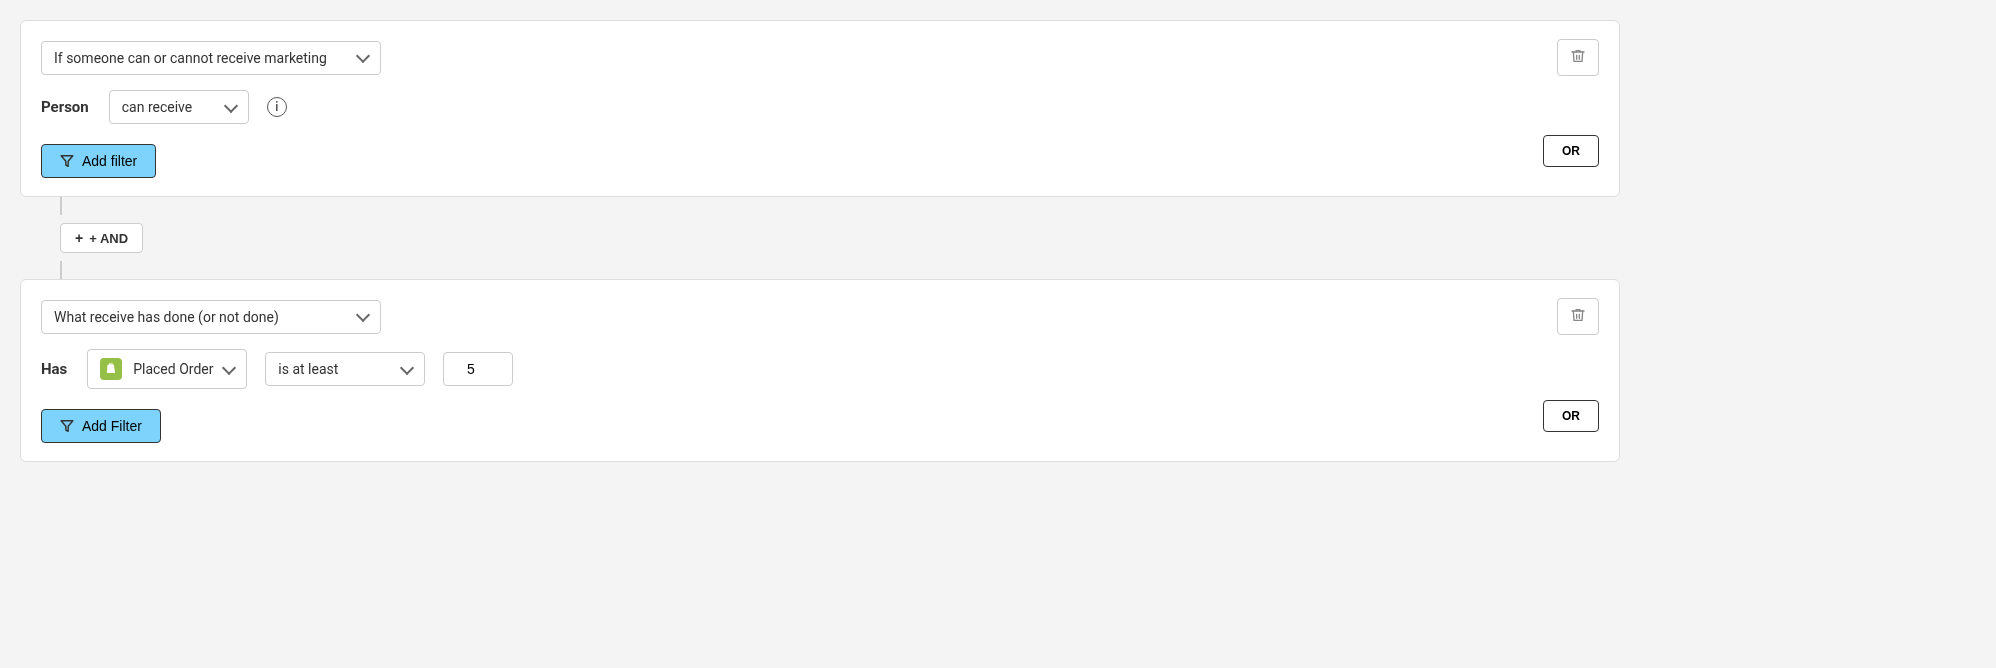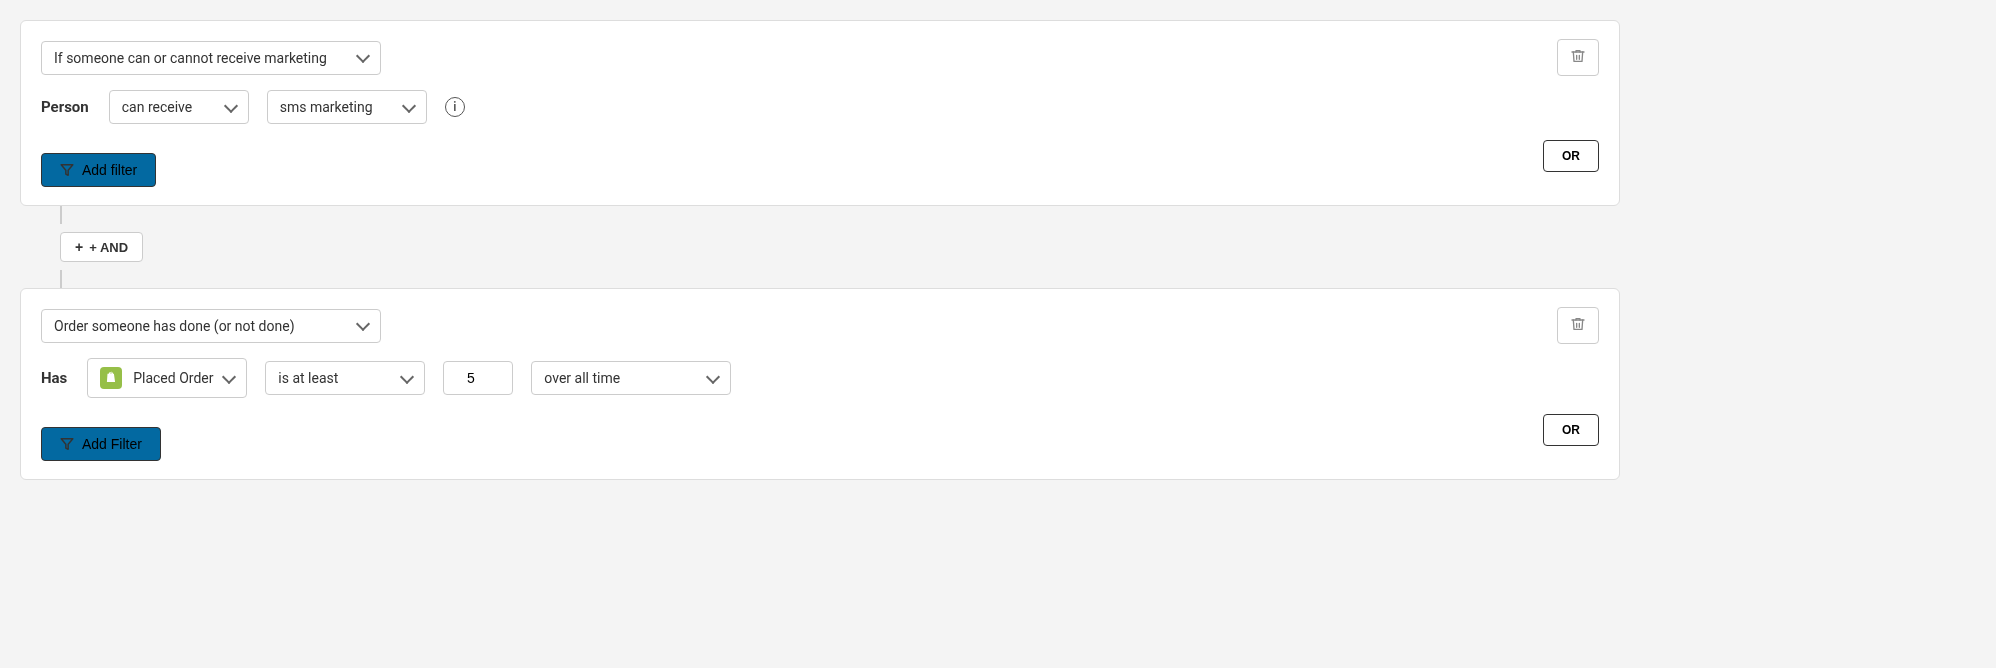--- a/index.html
+++ b/index.html
@@ -86,26 +86,26 @@
       font-size: 15px;
       margin-right: 2px;
     }
 
     .add-filter-btn {
       display: flex;
       align-items: center;
       gap: 8px;
       border: 1.5px solid #333;
       border-radius: 4px;
-      background: #0369a1;
+      background: #7dd3fc;
       padding: 8px 18px;
       cursor: pointer;
       font-size: 14px;
       font-weight: 500;
-      margin-top: 29px;
+      margin-top: 20px;
     }
 
     .or-btn {
       border: 1.5px solid #333;
       border-radius: 4px;
       background: #fff;
       padding: 8px 18px;
       cursor: pointer;
       font-size: 12px;
       font-weight: 600;
@@ -210,24 +210,20 @@
         </svg>
       </button>
     </div>
 
     <div class="condition-row">
       <span class="label-bold">Person</span>
       <div class="select-dropdown small-medium">
         <span>can receive</span>
         <span class="chevron"></span>
       </div>
-      <div class="select-dropdown medium">
-        <span>sms marketing</span>
-        <span class="chevron"></span>
-      </div>
       <div class="info-icon">
         <span>i</span>
       </div>
     </div>
 
     <div class="block-footer">
       <button class="add-filter-btn">
         <svg width="14" height="14" viewBox="0 0 24 24" fill="none" stroke="#333" stroke-width="2.5" stroke-linecap="round" stroke-linejoin="round">
           <polygon points="22 3 2 3 10 12.46 10 19 14 21 14 12.46 22 3"></polygon>
         </svg>
@@ -245,21 +241,21 @@
       <span style="font-size:14px;font-weight:bold;">+</span>
       <span style="margin-left:2px;">+ AND</span>
     </button>
     <div style="width:1.5px;height:18px;background:#ccc;"></div>
   </div>
 
   <div class="condition-block">
     <div class="condition-header-row">
       <div class="left">
         <div class="select-dropdown wide">
-          <span>Order someone has done (or not done)</span>
+          <span>What receive has done (or not done)</span>
           <span class="chevron"></span>
         </div>
       </div>
       <button class="delete-btn">
         <svg width="16" height="16" viewBox="0 0 24 24" fill="none" stroke="#888" stroke-width="2" stroke-linecap="round" stroke-linejoin="round">
           <polyline points="3 6 5 6 21 6"></polyline>
           <path d="M19 6l-1 14H6L5 6"></path>
           <path d="M10 11v6M14 11v6"></path>
           <path d="M9 6V4h6v2"></path>
         </svg>
@@ -279,24 +275,20 @@
         <span class="chevron"></span>
       </div>
 
       <div class="select-dropdown medium">
         <span>is at least</span>
         <span class="chevron"></span>
       </div>
 
       <input type="number" class="number-input" value="5" style="">
 
-      <div class="select-dropdown time-range">
-        <span>over all time</span>
-        <span class="chevron"></span>
-      </div>
     </div>
 
     <div class="block-footer">
       <button class="add-filter-btn">
         <svg width="14" height="14" viewBox="0 0 24 24" fill="none" stroke="#333" stroke-width="2.5" stroke-linecap="round" stroke-linejoin="round">
           <polygon points="22 3 2 3 10 12.46 10 19 14 21 14 12.46 22 3"></polygon>
         </svg>
         <span>Add Filter</span>
       </button>
       <button class="or-btn">

